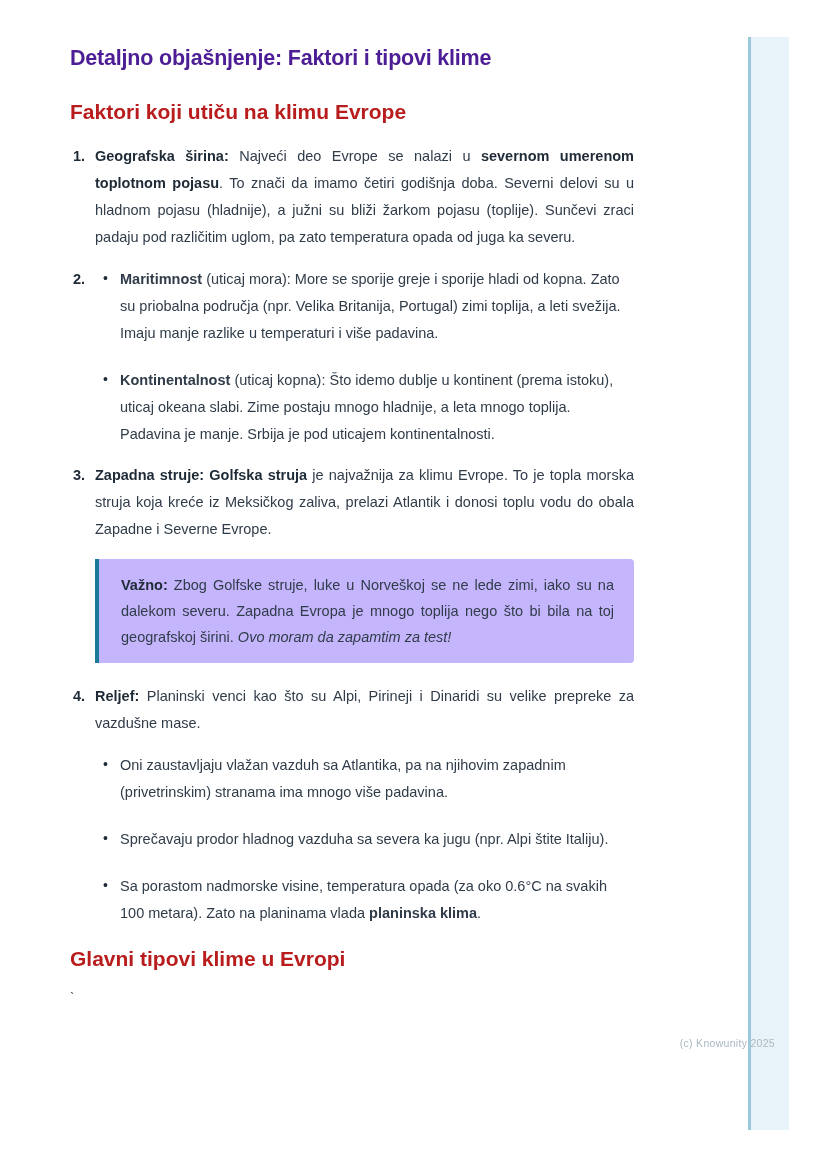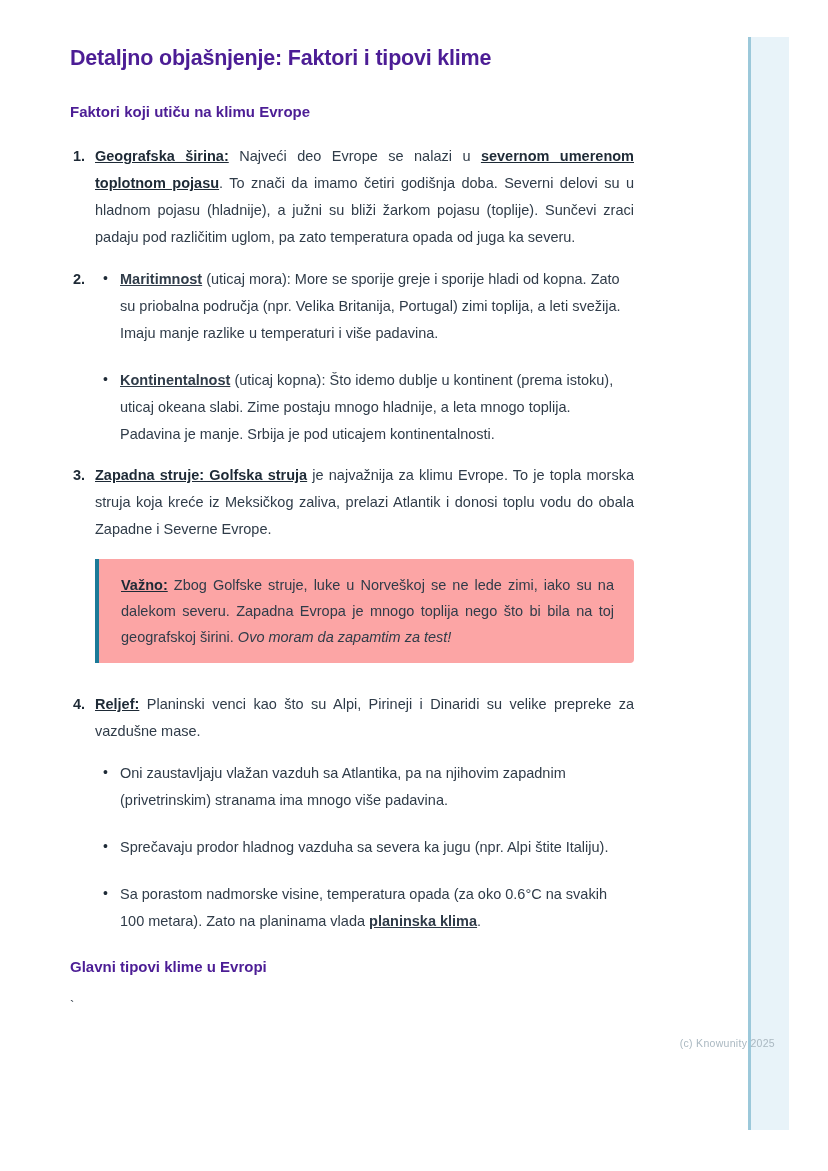--- a/index.html
+++ b/index.html
@@ -32,62 +32,62 @@
   h1.doc-title {
     margin: 44px 0 28px 0;
     font-size: 21.5px;
     line-height: 28px;
     font-weight: 700;
     color: #4c1d95;
     letter-spacing: -0.2px;
   }
   h2.section-heading {
     margin: 0 0 20px 0;
-    font-size: 15px;
+    font-size: 21px;
     line-height: 23px;
     font-weight: 600;
-    color: #4c1d95;
+    color: #b91c1c;
   }
 
   ol.factors {
     list-style: none;
     margin: 0 0 20px 0;
     padding: 0 0 0 25px;
     font-size: 14.5px;
     line-height: 27px;
   }
   ol.factors > li { position: relative; margin-bottom: 14px; }
   .num-marker {
     position: absolute;
     left: -22px; top: 0;
     font-weight: 700;
     color: #1e2a36;
   }
   .li-text { text-align: justify; }
   .li-text b, .callout b, .num-marker { color: #1e2a36; }
-  b { font-weight: 700; text-decoration: underline; }
+  b { font-weight: 700; }
 
   ul.sub-bullets {
     list-style: none;
     margin: 15px 0 0 0;
     padding: 0 0 0 25px;
   }
   ul.sub-bullets > li { position: relative; margin-bottom: 20px; }
   ul.sub-bullets > li:last-child { margin-bottom: 0; }
   .bullet-marker {
     position: absolute;
     left: -17px; top: -1px;
     color: #1e2a36;
     font-size: 14px;
   }
   .bullet-text { text-align: left; }
 
   .callout {
-    margin: 16px 0 28px 0;
-    background: #fca5a5;
+    margin: 16px 0 20px 0;
+    background: #c4b5fd;
     border-left: 4px solid #1b7a98;
     border-radius: 0 4px 4px 0;
     padding: 13px 20px 13px 22px;
     text-align: justify;
     line-height: 26px;
   }
   .callout i { font-style: italic; }
 
   p.stray-char {
     margin: 18px 0 0 0;

